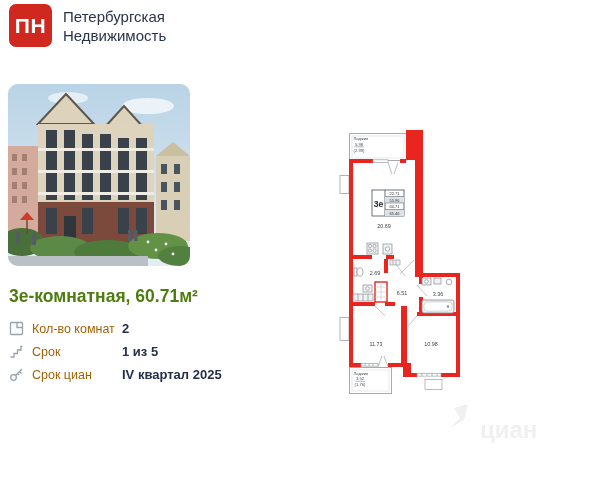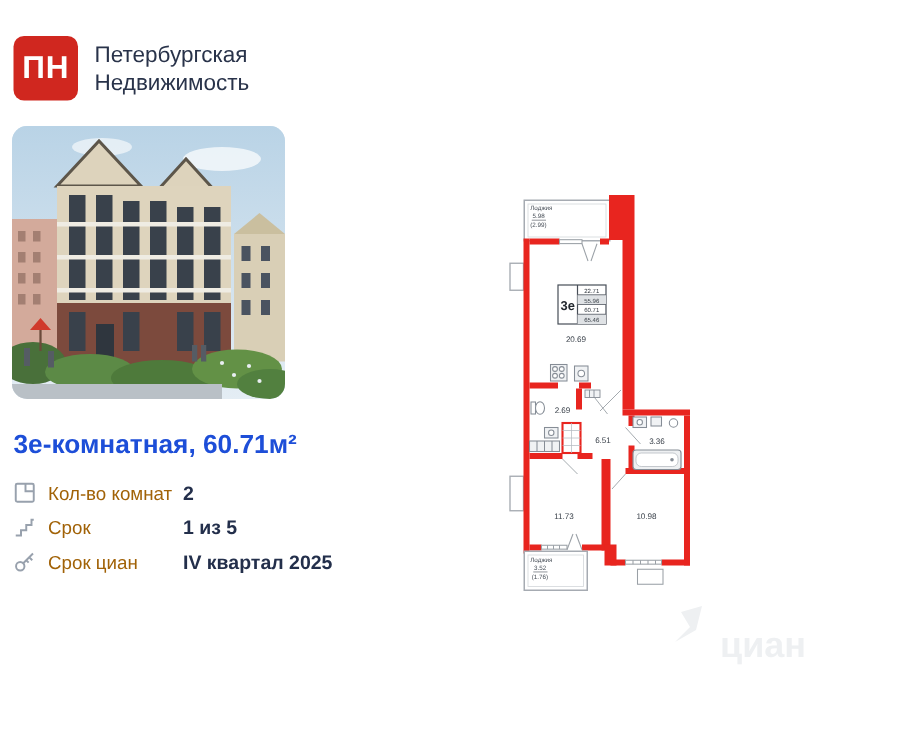--- a/index.html
+++ b/index.html
@@ -1,29 +1,29 @@
 <!DOCTYPE html>
 <html><head>
 <meta charset="utf-8">
 <style>
   html,body{margin:0;padding:0;}
   body{width:600px;height:500px;background:#ffffff;font-family:"Liberation Sans",sans-serif;position:relative;overflow:hidden;}
 
   
-  .brand{position:absolute;left:9px;top:24px;display:flex;align-items:center;}
+  .brand{position:absolute;left:9px;top:4px;display:flex;align-items:center;}
   .logo-square{width:43px;height:43px;background:#d0271f;border-radius:7px;display:flex;align-items:center;justify-content:center;
     color:#ffffff;font-weight:bold;font-size:21px;letter-spacing:.5px;}
   .brand-name{margin-left:11px;color:#29334a;font-weight:normal;font-size:15px;line-height:19px;}
 
   
   .photo{position:absolute;left:8px;top:84px;width:182px;height:182px;border-radius:10px;overflow:hidden;background:#cfe0ec;}
   .photo svg{display:block;}
 
   
-  .title{position:absolute;left:9px;top:286px;margin:0;font-size:17.5px;font-weight:bold;color:#1d4ed8;}
+  .title{position:absolute;left:9px;top:286px;margin:0;font-size:17.5px;font-weight:bold;color:#4d7c0f;}
 
   
   .details{position:absolute;left:9px;top:317px;width:220px;}
   .detail-row{display:flex;align-items:center;height:23.2px;}
   .d-icon{width:16px;height:16px;margin-right:7px;flex:0 0 16px;display:flex;align-items:center;}
   .d-icon svg{display:block;}
   .d-label{width:84px;font-size:12.5px;color:#a16207;}
   .d-value{font-size:13px;font-weight:bold;color:#232f4b;margin-left:6px;white-space:nowrap;}
 
   

